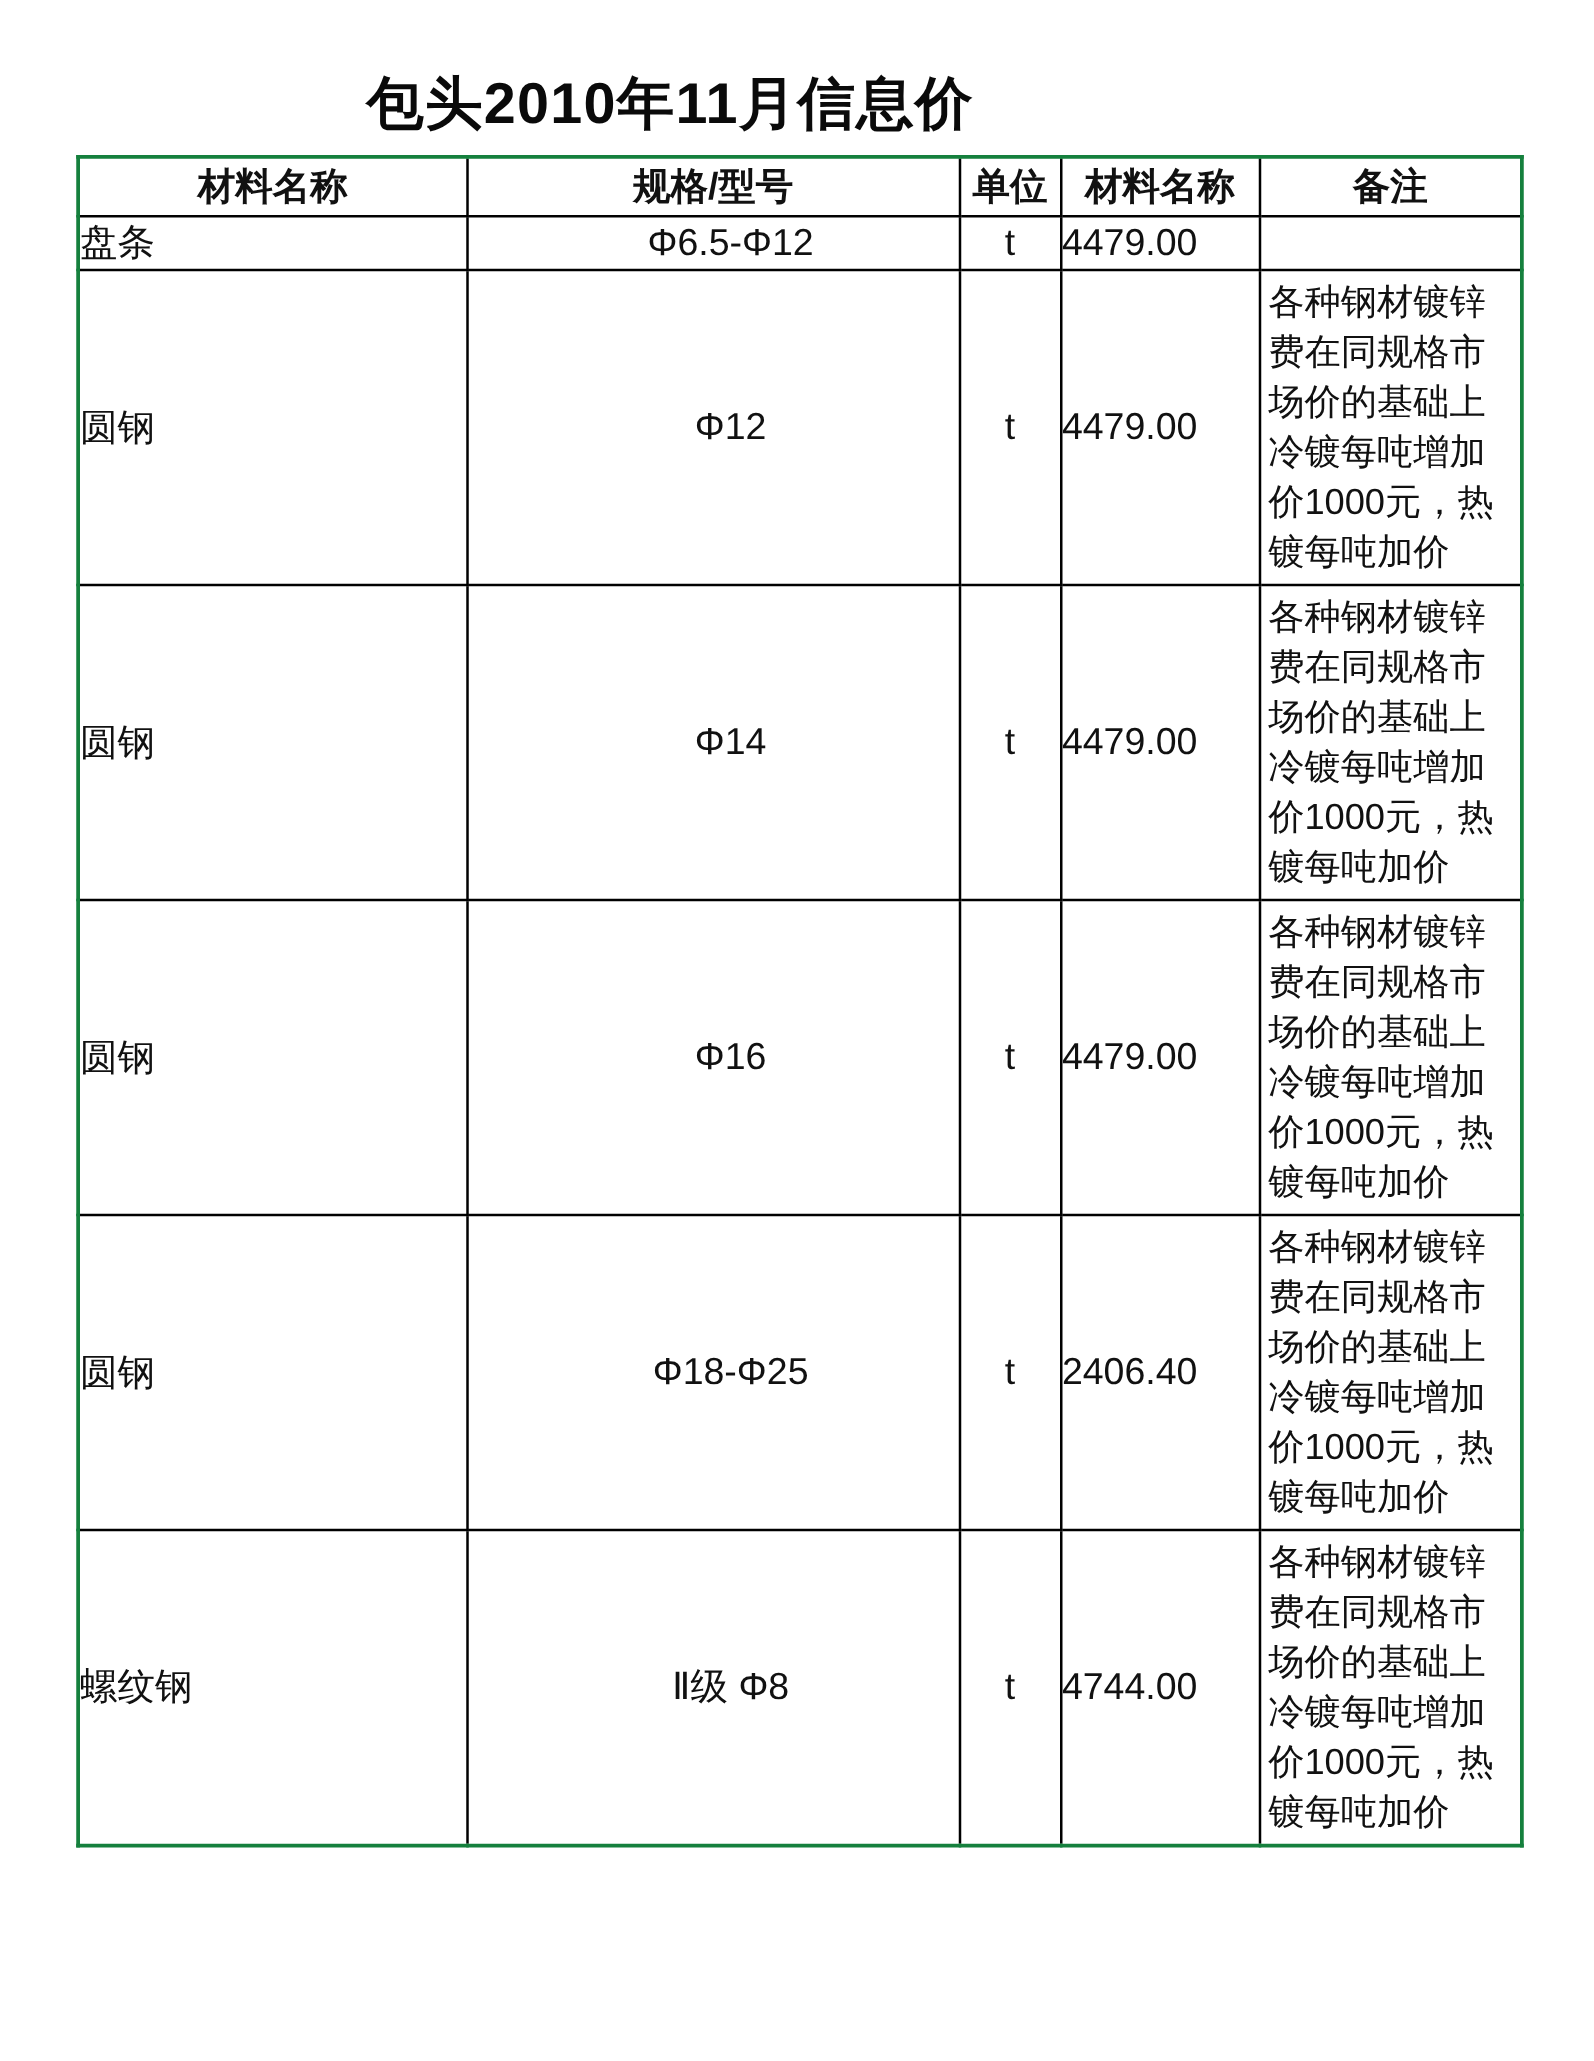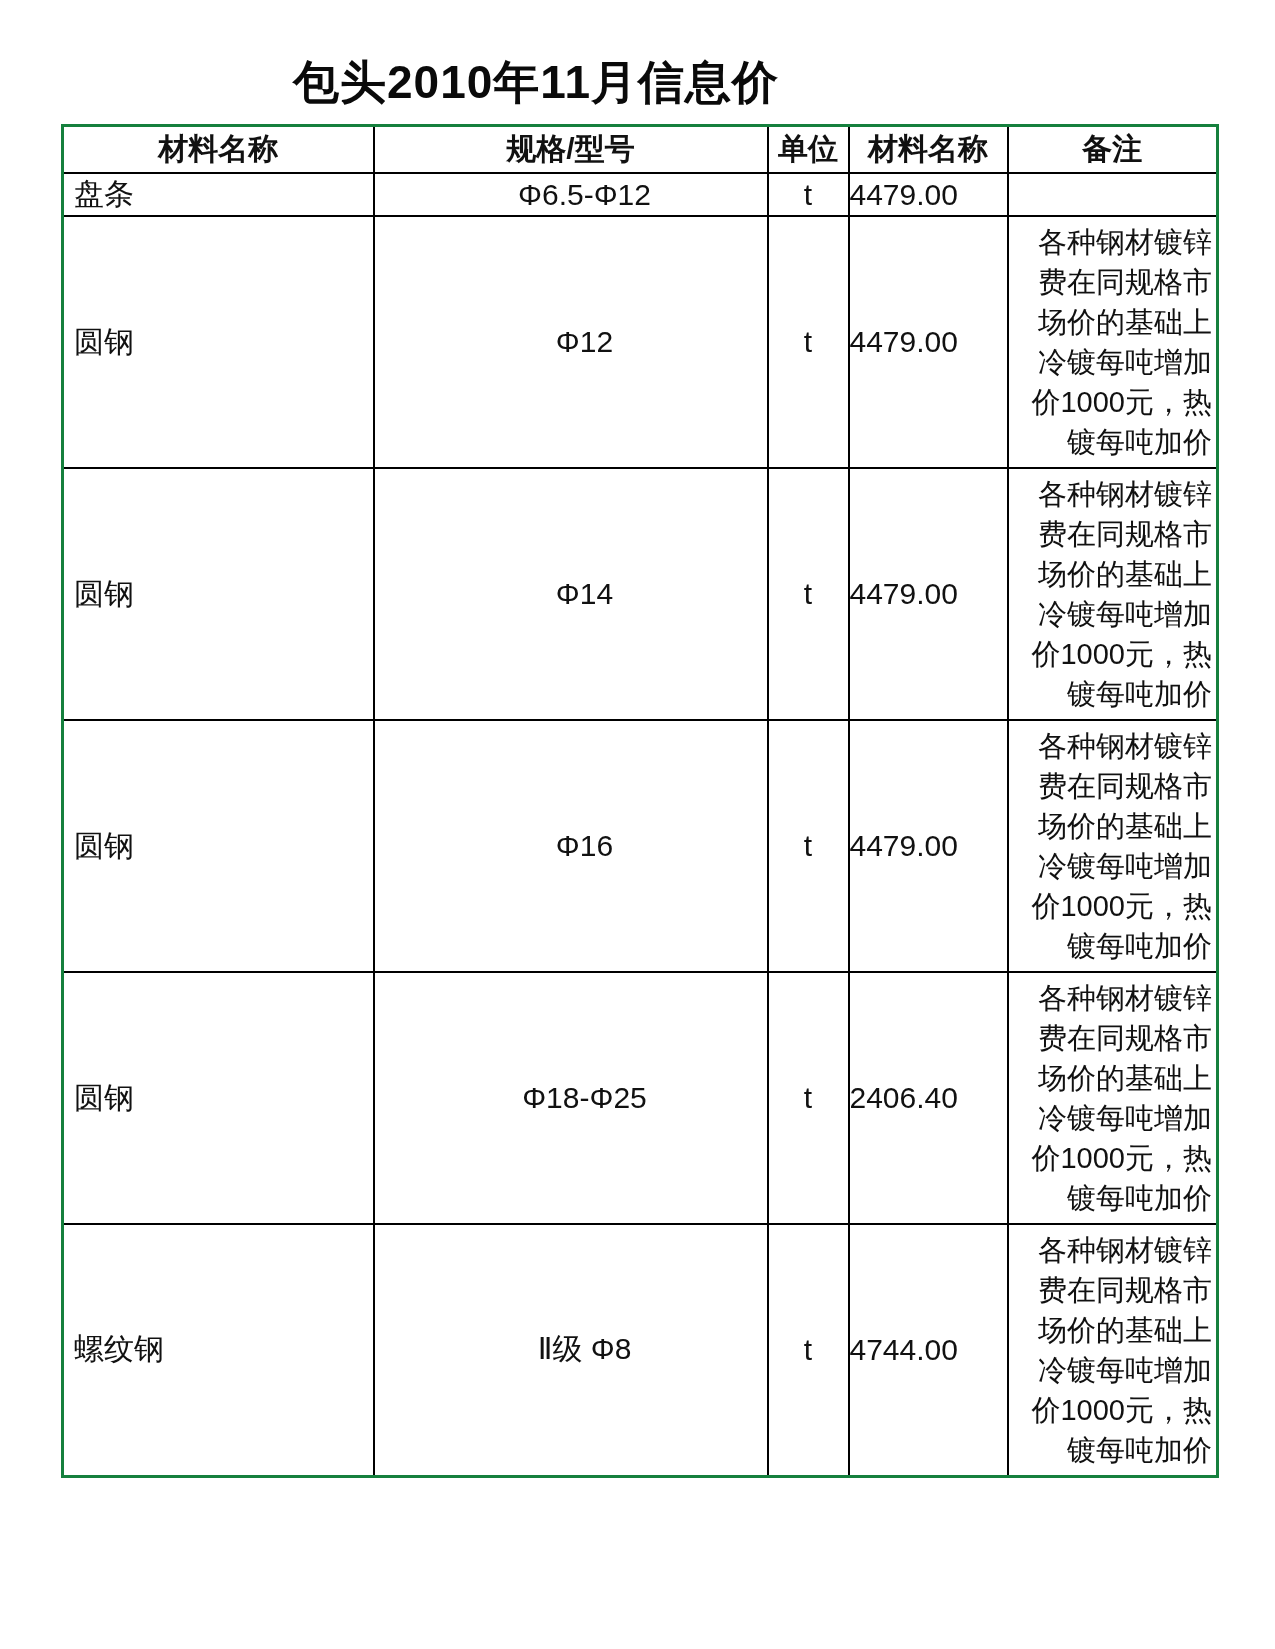--- a/index.html
+++ b/index.html
@@ -48,37 +48,37 @@
   th {
     height: 44px;
     font-weight: bold;
     text-align: center;
     padding: 2px 4px;
   }
   tr.row-short td { height: 43px; }
   tr.row-tall td { height: 252px; }
   td.c-name {
     text-align: left;
-    padding-left: 10px;
+    padding-left: 0;
   }
   td.c-spec {
     text-align: center;
     padding-left: 28px;
   }
   td.c-unit {
     text-align: center;
   }
   td.c-price {
     text-align: left;
     padding-right: 8px;
   }
   td.c-remark {
     font-size: 29px;
     line-height: 40px;
-    text-align: right;
+    text-align: left;
     vertical-align: middle;
     padding: 2px 4px 2px 6px;
     word-break: break-all;
   }
 </style>
 </head>
 <body>
 
 <div class="page">
 

